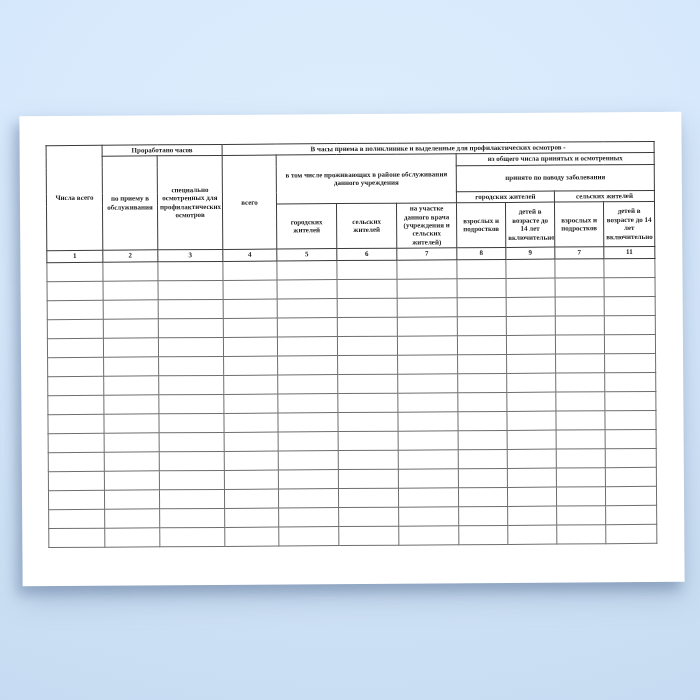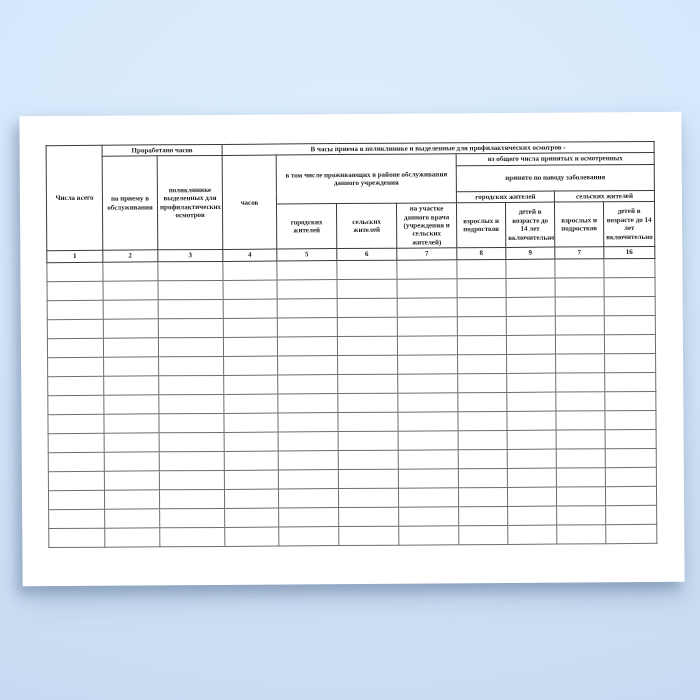--- a/index.html
+++ b/index.html
@@ -79,22 +79,22 @@
           <col style="width:51px">
       </colgroup>
       <tbody>
         <tr class="r1">
           <td rowspan="5">Числа всего</td>
           <td colspan="2">Проработано часов</td>
           <td colspan="8">В часы приема в поликлинике и выделенные для профилактических осмотров -</td>
         </tr>
         <tr class="r2">
           <td rowspan="4">по приему в обслуживания</td>
-          <td rowspan="4">поликлинике выделенных для профилактических осмотров</td>
-          <td rowspan="4">часов</td>
+          <td rowspan="4">специально осмотренных для профилактических осмотров</td>
+          <td rowspan="4">всего</td>
           <td colspan="3" rowspan="3">в том числе проживающих в районе обслуживания данного учреждения</td>
           <td colspan="4">из общего числа принятых и осмотренных</td>
         </tr>
         <tr class="r3">
           <td colspan="4">принято по поводу заболевания</td>
         </tr>
         <tr class="r4">
           <td colspan="2">городских жителей</td>
           <td colspan="2">сельских жителей</td>
         </tr>
@@ -111,21 +111,21 @@
           <td>1</td>
           <td>2</td>
           <td>3</td>
           <td>4</td>
           <td>5</td>
           <td>6</td>
           <td>7</td>
           <td>8</td>
           <td>9</td>
           <td>7</td>
-          <td>16</td>
+          <td>11</td>
         </tr>
       </tbody>
       <tbody class="body-rows">
           <tr>
             <td></td>
             <td></td>
             <td></td>
             <td></td>
             <td></td>
             <td></td>

